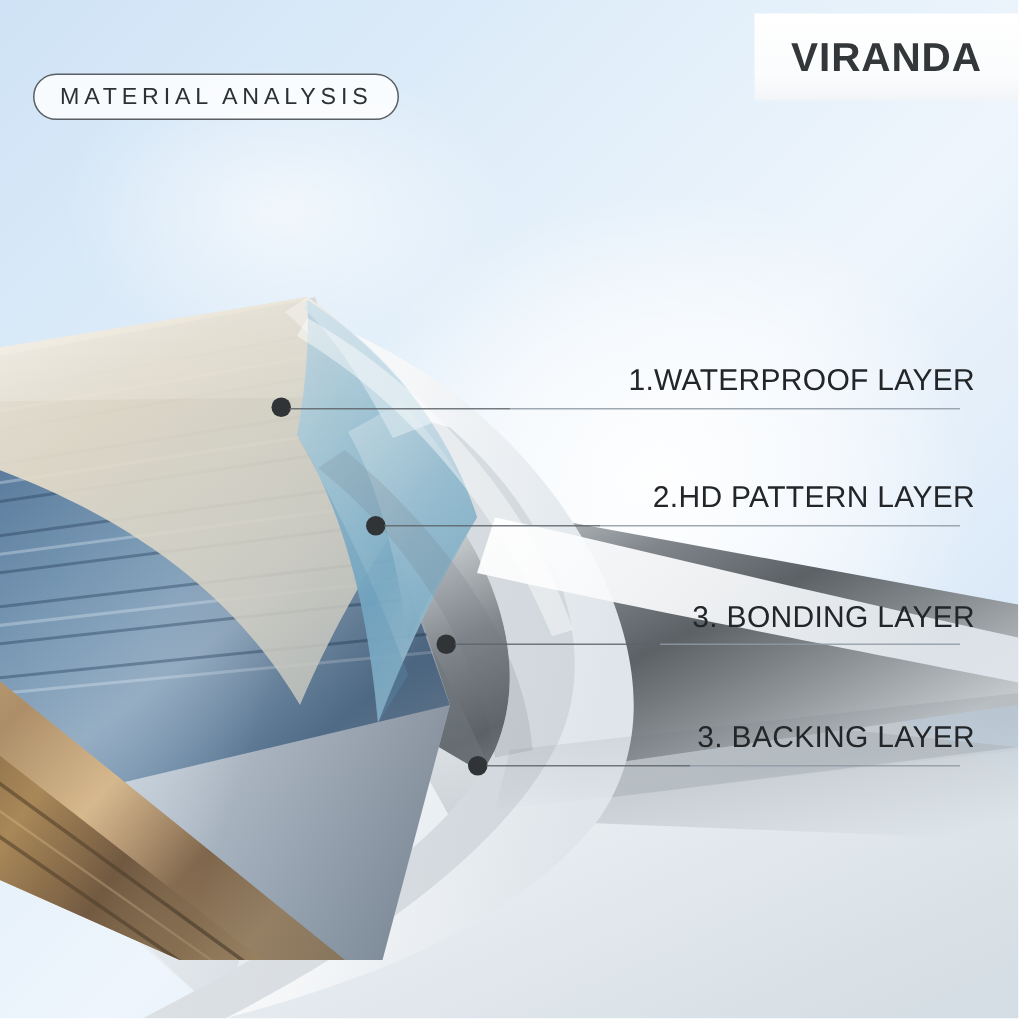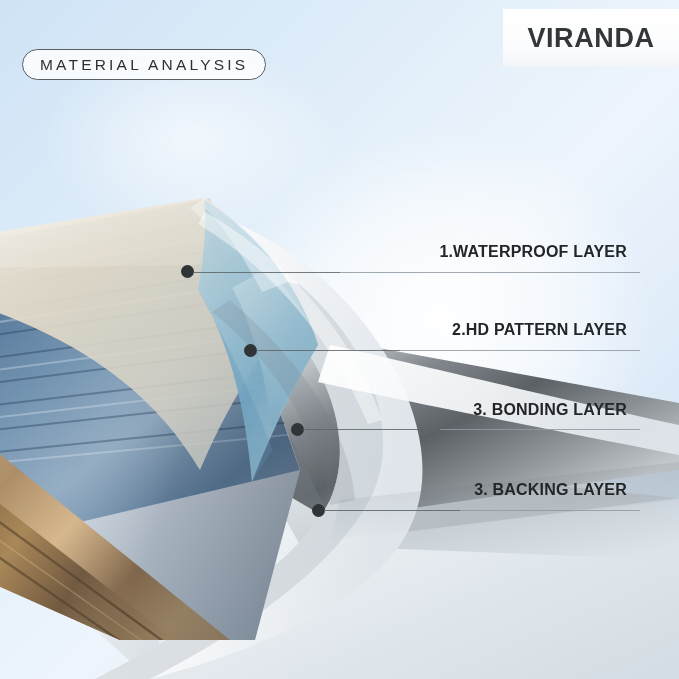--- a/index.html
+++ b/index.html
@@ -89,24 +89,24 @@
     color: #333739;
     letter-spacing: 0.6px;
   }
 
   
   .art { position: absolute; left: 0; top: 0; width: 679px; height: 679px; }
 
   
   .callout-label {
     position: absolute;
-    right: 52px;
+    right: 29px;
     text-align: right;
-    font-size: 16px;
-    font-weight: bold;
+    font-size: 20px;
+    font-weight: normal;
     color: #232629;
     letter-spacing: 0.2px;
     white-space: nowrap;
   }
   .rule {
     position: absolute;
     right: 39px;
     height: 1px;
     background: #8f9aa4;
     opacity: 0.85;

